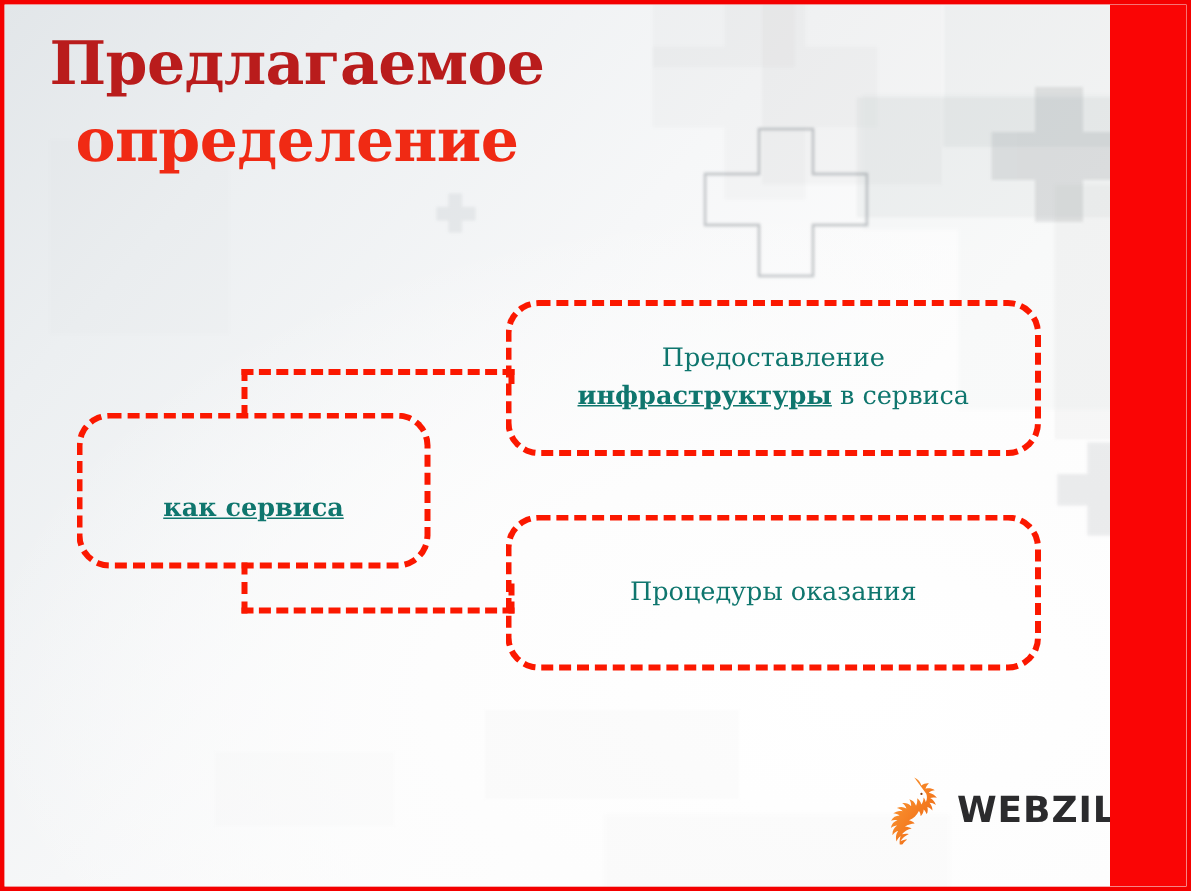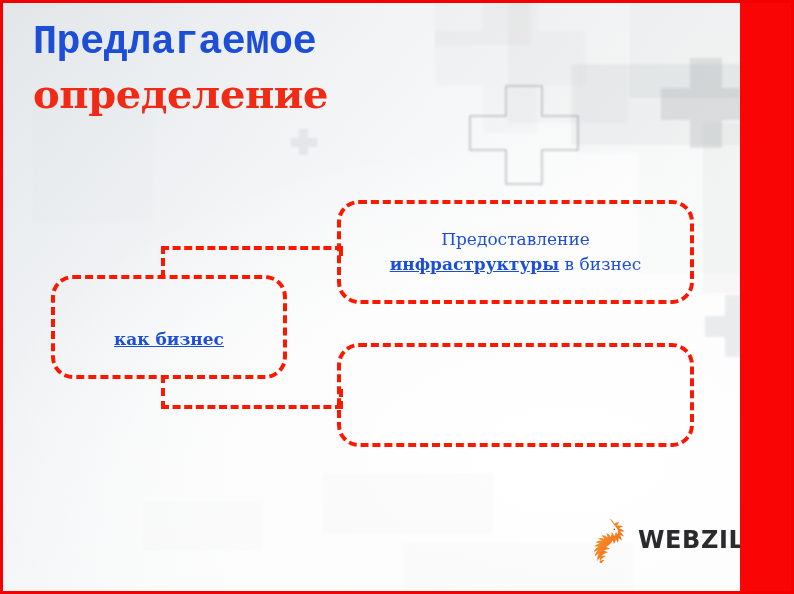--- a/index.html
+++ b/index.html
@@ -38,36 +38,36 @@
   
   .title{
     position:absolute;left:30px;top:14px;
     font-family:"DejaVu Serif", serif;
     font-weight:bold;
     font-size:40px;
     line-height:51px;
     letter-spacing:-0.4px;
     white-space:nowrap;
   }
-  .title .l1{display:block;color:#1d4ed8;font-family:Liberation Mono, monospace;}
-  .title .l2{display:block;color:#f02a14;}
+  .title .l1{display:block;color:#b91c1c;}
+  .title .l2{display:block;color:#f02a14;text-align:center;}
 
   
   .node{
     position:absolute;
     box-sizing:border-box;
     border:4px dashed #fb1800;
     border-radius:22px;
     background:transparent;
     display:flex;align-items:center;justify-content:center;
     text-align:center;
   }
   .node .txt{
     font-family:"DejaVu Serif", serif;
-    color:#1d4ed8;
+    color:#0f766e;
     font-size:17px;
     line-height:25px;
   }
   .node .txt b{font-weight:bold;text-decoration:underline;}
   #node-dc   {left:48px; top:272px; width:236px; height:104px;}
   #node-infra{left:334px;top:197px; width:357px; height:104px;}
   #node-proc {left:334px;top:340px; width:357px; height:104px;}
 
   
   .conn{position:absolute;box-sizing:border-box;}
@@ -166,34 +166,34 @@
   <div class="conn conn-h" style="left:158px;top:243px;width:182px;height:4px;"></div>
   <div class="conn conn-v" style="left:336px;top:243px;width:4px;height:10px;"></div>
 
   <div class="conn conn-v" style="left:158px;top:372px;width:4px;height:34px;"></div>
   <div class="conn conn-h" style="left:158px;top:402px;width:182px;height:4px;"></div>
   <div class="conn conn-v" style="left:336px;top:386px;width:4px;height:20px;"></div>
 
   <div class="node" id="node-dc">
     <div class="txt">
       <br>
-      <b>как бизнес</b>
+      <b>как сервиса</b>
     </div>
   </div>
 
   <div class="node" id="node-infra">
     <div class="txt">
       <span>Предоставление</span><br>
-      <b>инфраструктуры</b><span> в бизнес</span>
+      <b>инфраструктуры</b><span> в сервиса</span>
     </div>
   </div>
 
   <div class="node" id="node-proc">
     <div class="txt">
-      <br>
+      <span>Процедуры оказания</span><br>
     </div>
   </div>
 
   <div class="logo">
     <span class="mark">
       <svg viewBox="0 0 42 46" width="42" height="46">
         <defs>
           <linearGradient id="dg" x1="0" y1="0" x2="1" y2="1">
             <stop offset="0%" stop-color="#fba03a"></stop>
             <stop offset="55%" stop-color="#f47b20"></stop>

